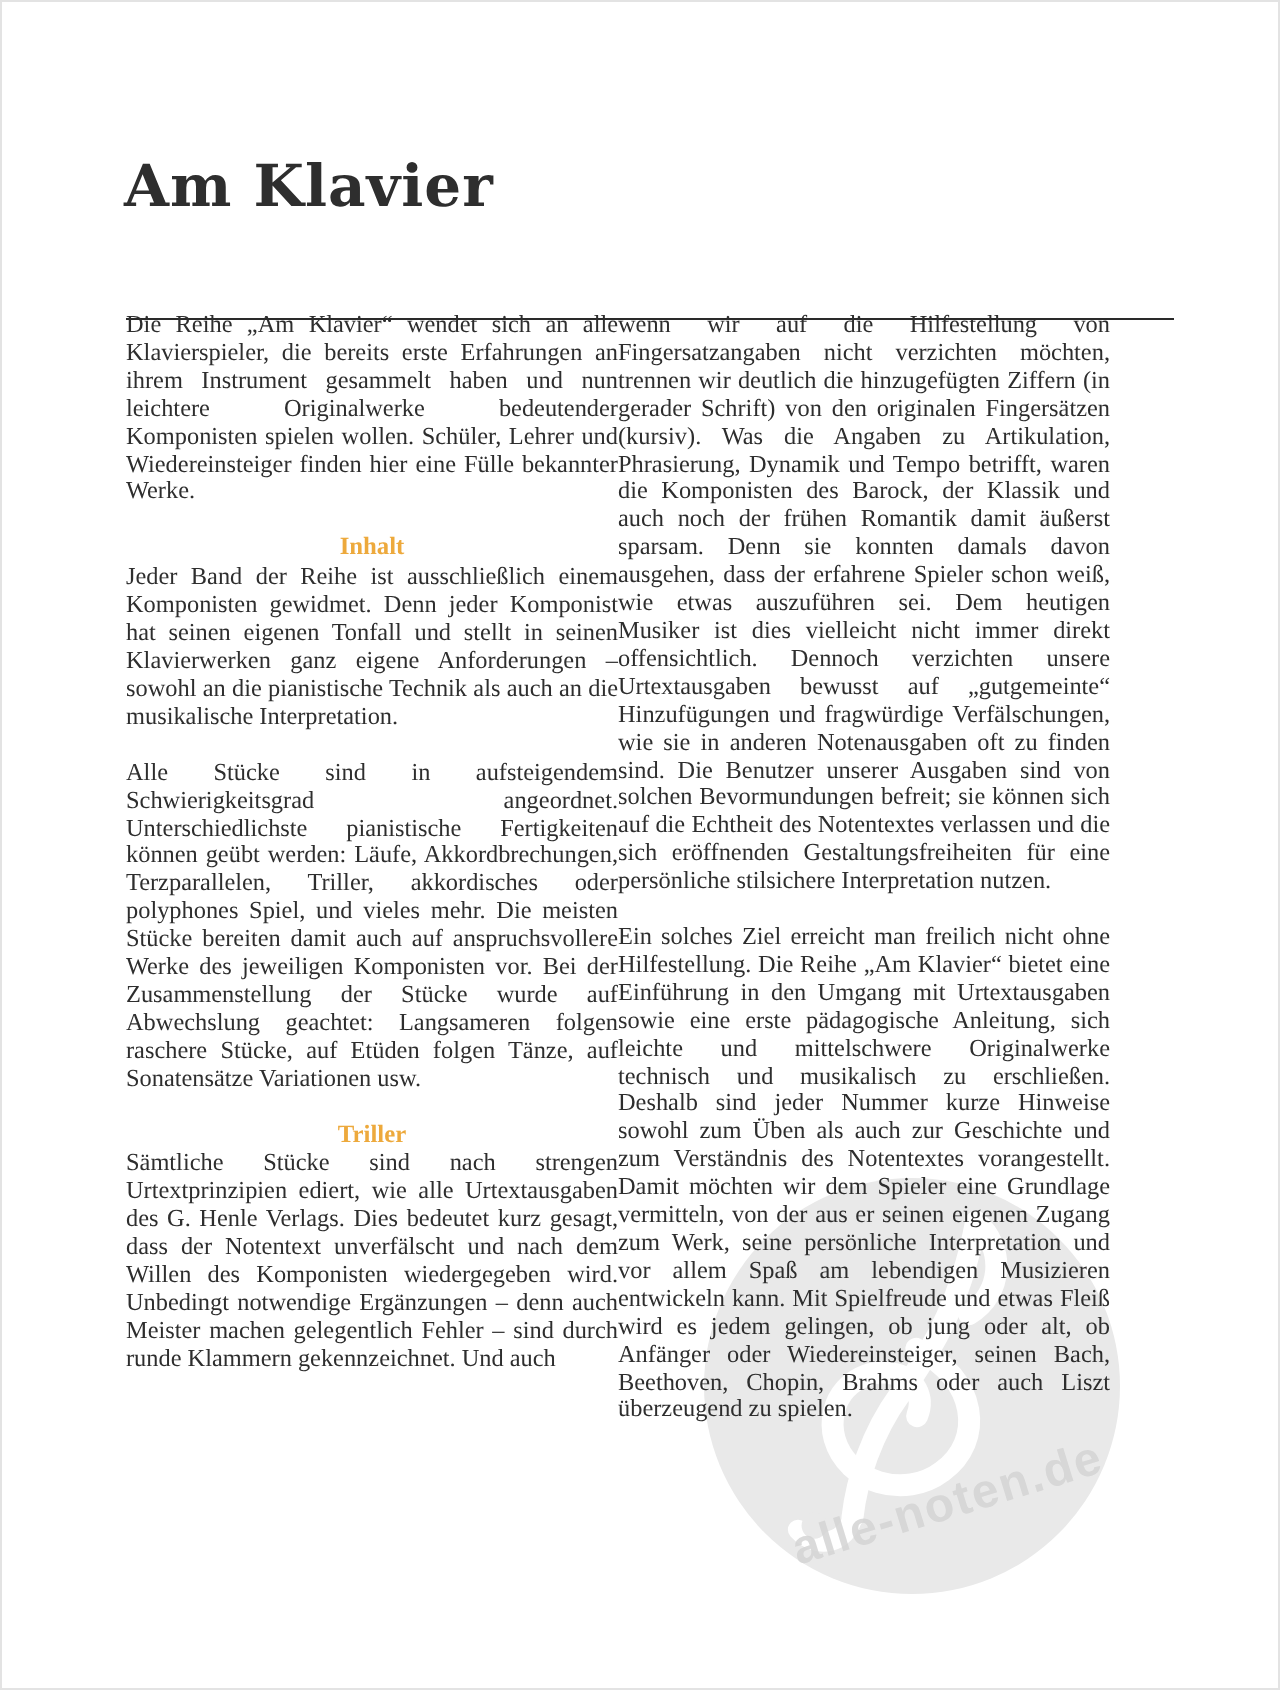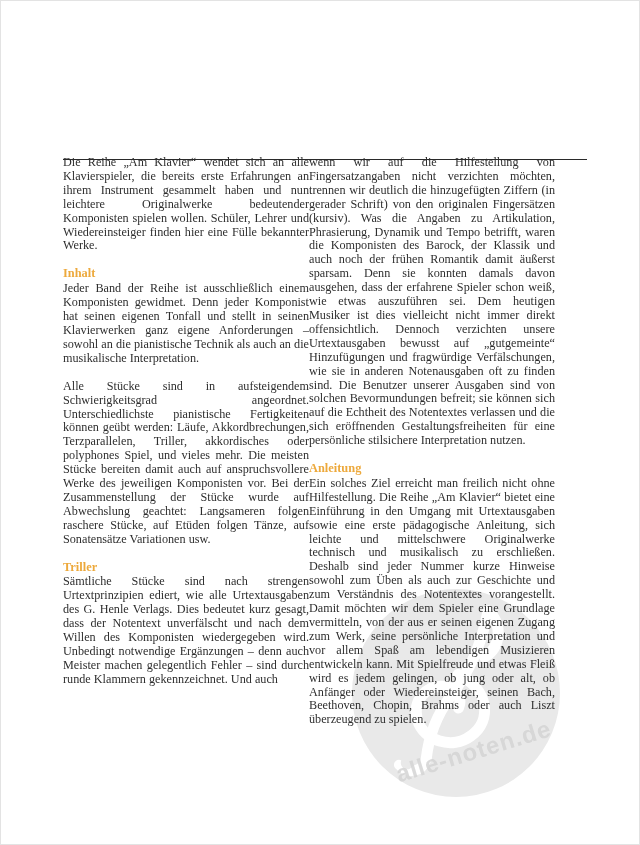--- a/index.html
+++ b/index.html
@@ -48,21 +48,21 @@
     text-align:justify;
     hyphens:auto;
   }
   .col p{margin:0;}
   .section{margin-top:14px;}
   .section-heading{
     margin:0 0 1px 0;
     font-size:12.4px;
     font-weight:bold;
     color:var(--heading);
-    text-align:left;
+    text-align:center;
   }
   .watermark{
     position:absolute;
     left:352px;top:589px;
     width:208px;height:208px;
     z-index:1;
   }
   .watermark svg{display:block;}
   .wm-label{
     font-family:"Liberation Sans", sans-serif;
@@ -71,20 +71,21 @@
     letter-spacing:1px;
     fill:var(--watermark-text);
     opacity:.85;
   }
 </style>
 </head>
 <body>
 
 <div class="page">
 
+  <h1 class="page-title">Am Klavier</h1>
 
   <div class="divider"></div>
 
   <div class="watermark">
     <svg width="208" height="208" viewBox="0 0 208 208">
       <defs>
         <clipPath id="wm-clip">
             <circle cx="104" cy="104" r="104"></circle>
           </clipPath>
       </defs>
@@ -123,19 +124,18 @@
       <div class="section">
         <h2 class="section-heading">Triller</h2>
         <p>Sämtliche Stücke sind nach strengen Urtextprinzipien ediert, wie alle Urtextausgaben des G. Henle Verlags. Dies bedeutet kurz gesagt, dass der Notentext unverfälscht und nach dem Willen des Komponisten wiedergegeben wird. Unbedingt notwendige Ergänzungen – denn auch Meister machen gelegentlich Fehler – sind durch runde Klammern gekennzeichnet. Und auch</p>
       </div>
     </div>
 
     <div class="col">
       <p>wenn wir auf die Hilfestellung von Fingersatzangaben nicht verzichten möchten, trennen wir deutlich die hinzugefügten Ziffern (in gerader Schrift) von den originalen Fingersätzen (kursiv). Was die Angaben zu Artikulation, Phrasierung, Dynamik und Tempo betrifft, waren die Komponisten des Barock, der Klassik und auch noch der frühen Romantik damit äußerst sparsam. Denn sie konnten damals davon ausgehen, dass der erfahrene Spieler schon weiß, wie etwas auszuführen sei. Dem heutigen Musiker ist dies vielleicht nicht immer direkt offensichtlich. Dennoch verzichten unsere Urtextausgaben bewusst auf „gutgemeinte“ Hinzufügungen und fragwürdige Verfälschungen, wie sie in anderen Notenausgaben oft zu finden sind. Die Benutzer unserer Ausgaben sind von solchen Bevormundungen befreit; sie können sich auf die Echtheit des Notentextes verlassen und die sich eröffnenden Gestaltungsfreiheiten für eine persönliche stilsichere Interpretation nutzen.</p>
 
       <div class="section">
-        <h2 class="section-heading">Anleitung</h2>
         <p>Ein solches Ziel erreicht man freilich nicht ohne Hilfestellung. Die Reihe „Am Klavier“ bietet eine Einführung in den Umgang mit Urtextausgaben sowie eine erste pädagogische Anleitung, sich leichte und mittelschwere Originalwerke technisch und musikalisch zu erschließen. Deshalb sind jeder Nummer kurze Hinweise sowohl zum Üben als auch zur Geschichte und zum Verständnis des Notentextes vorangestellt. Damit möchten wir dem Spieler eine Grundlage vermitteln, von der aus er seinen eigenen Zugang zum Werk, seine persönliche Interpretation und vor allem Spaß am lebendigen Musizieren entwickeln kann. Mit Spielfreude und etwas Fleiß wird es jedem gelingen, ob jung oder alt, ob Anfänger oder Wiedereinsteiger, seinen Bach, Beethoven, Chopin, Brahms oder auch Liszt überzeugend zu spielen.</p>
       </div>
     </div>
 
   </div>
 </div>
 
 </body></html>

